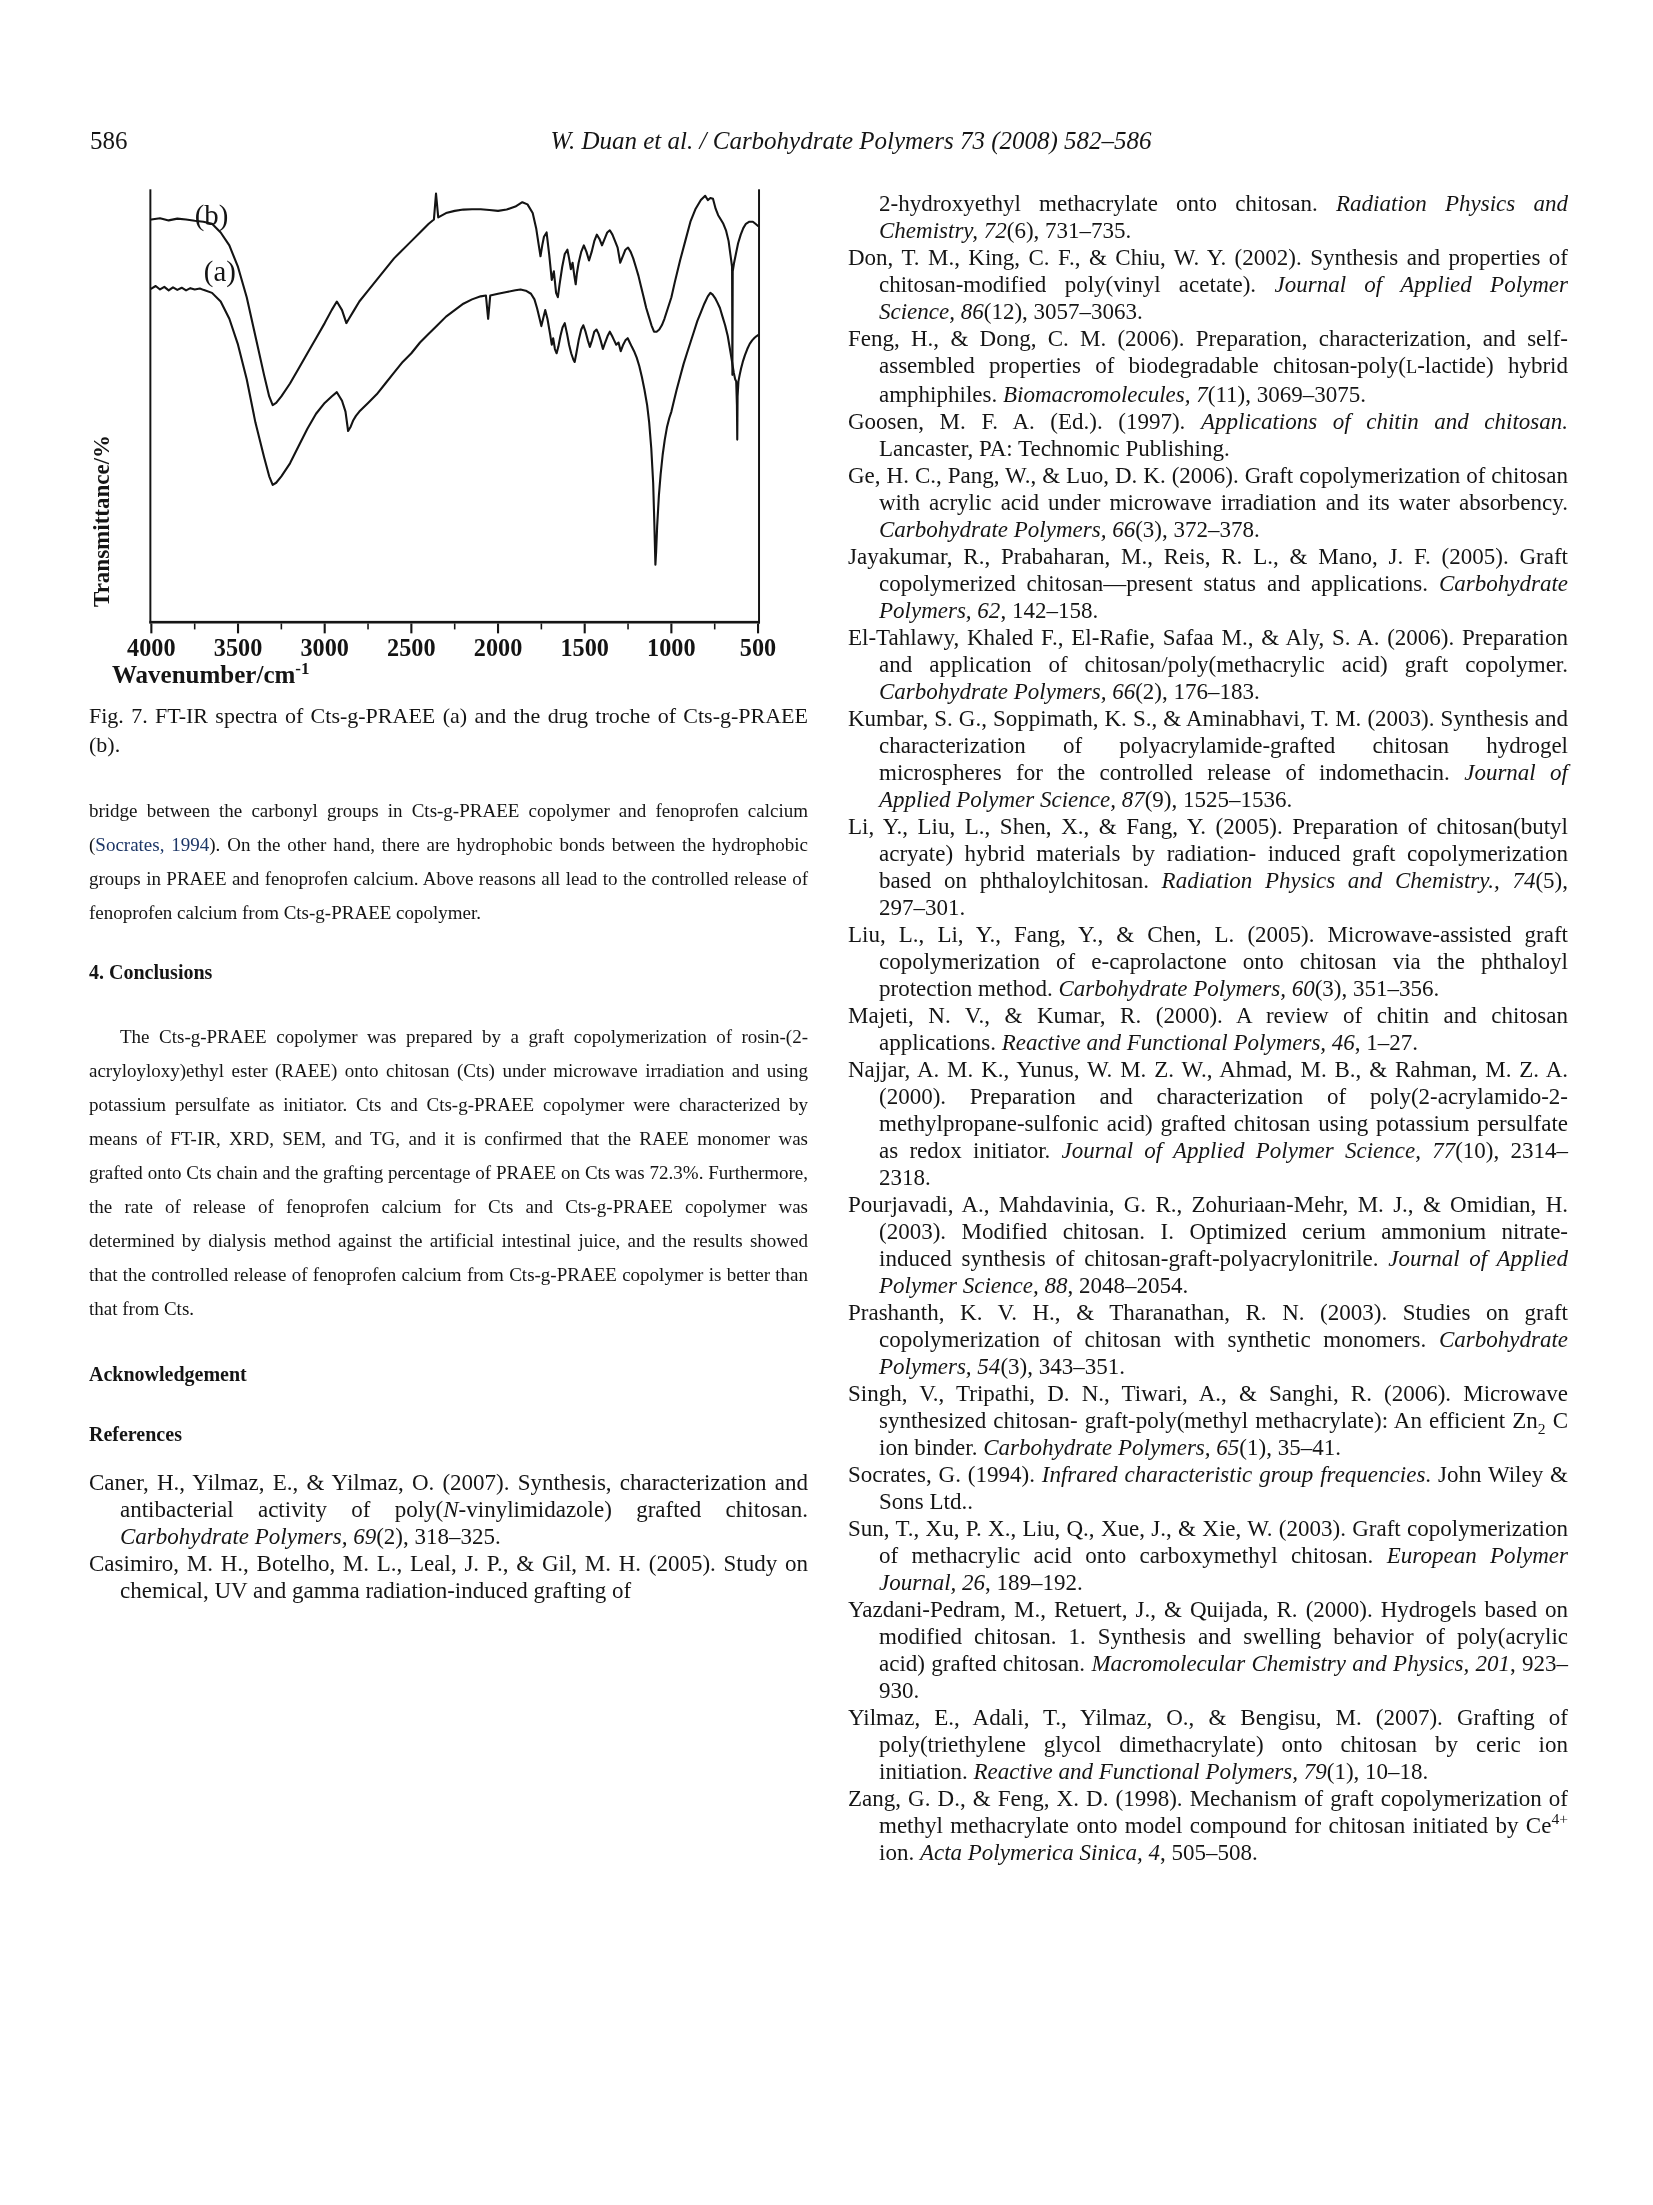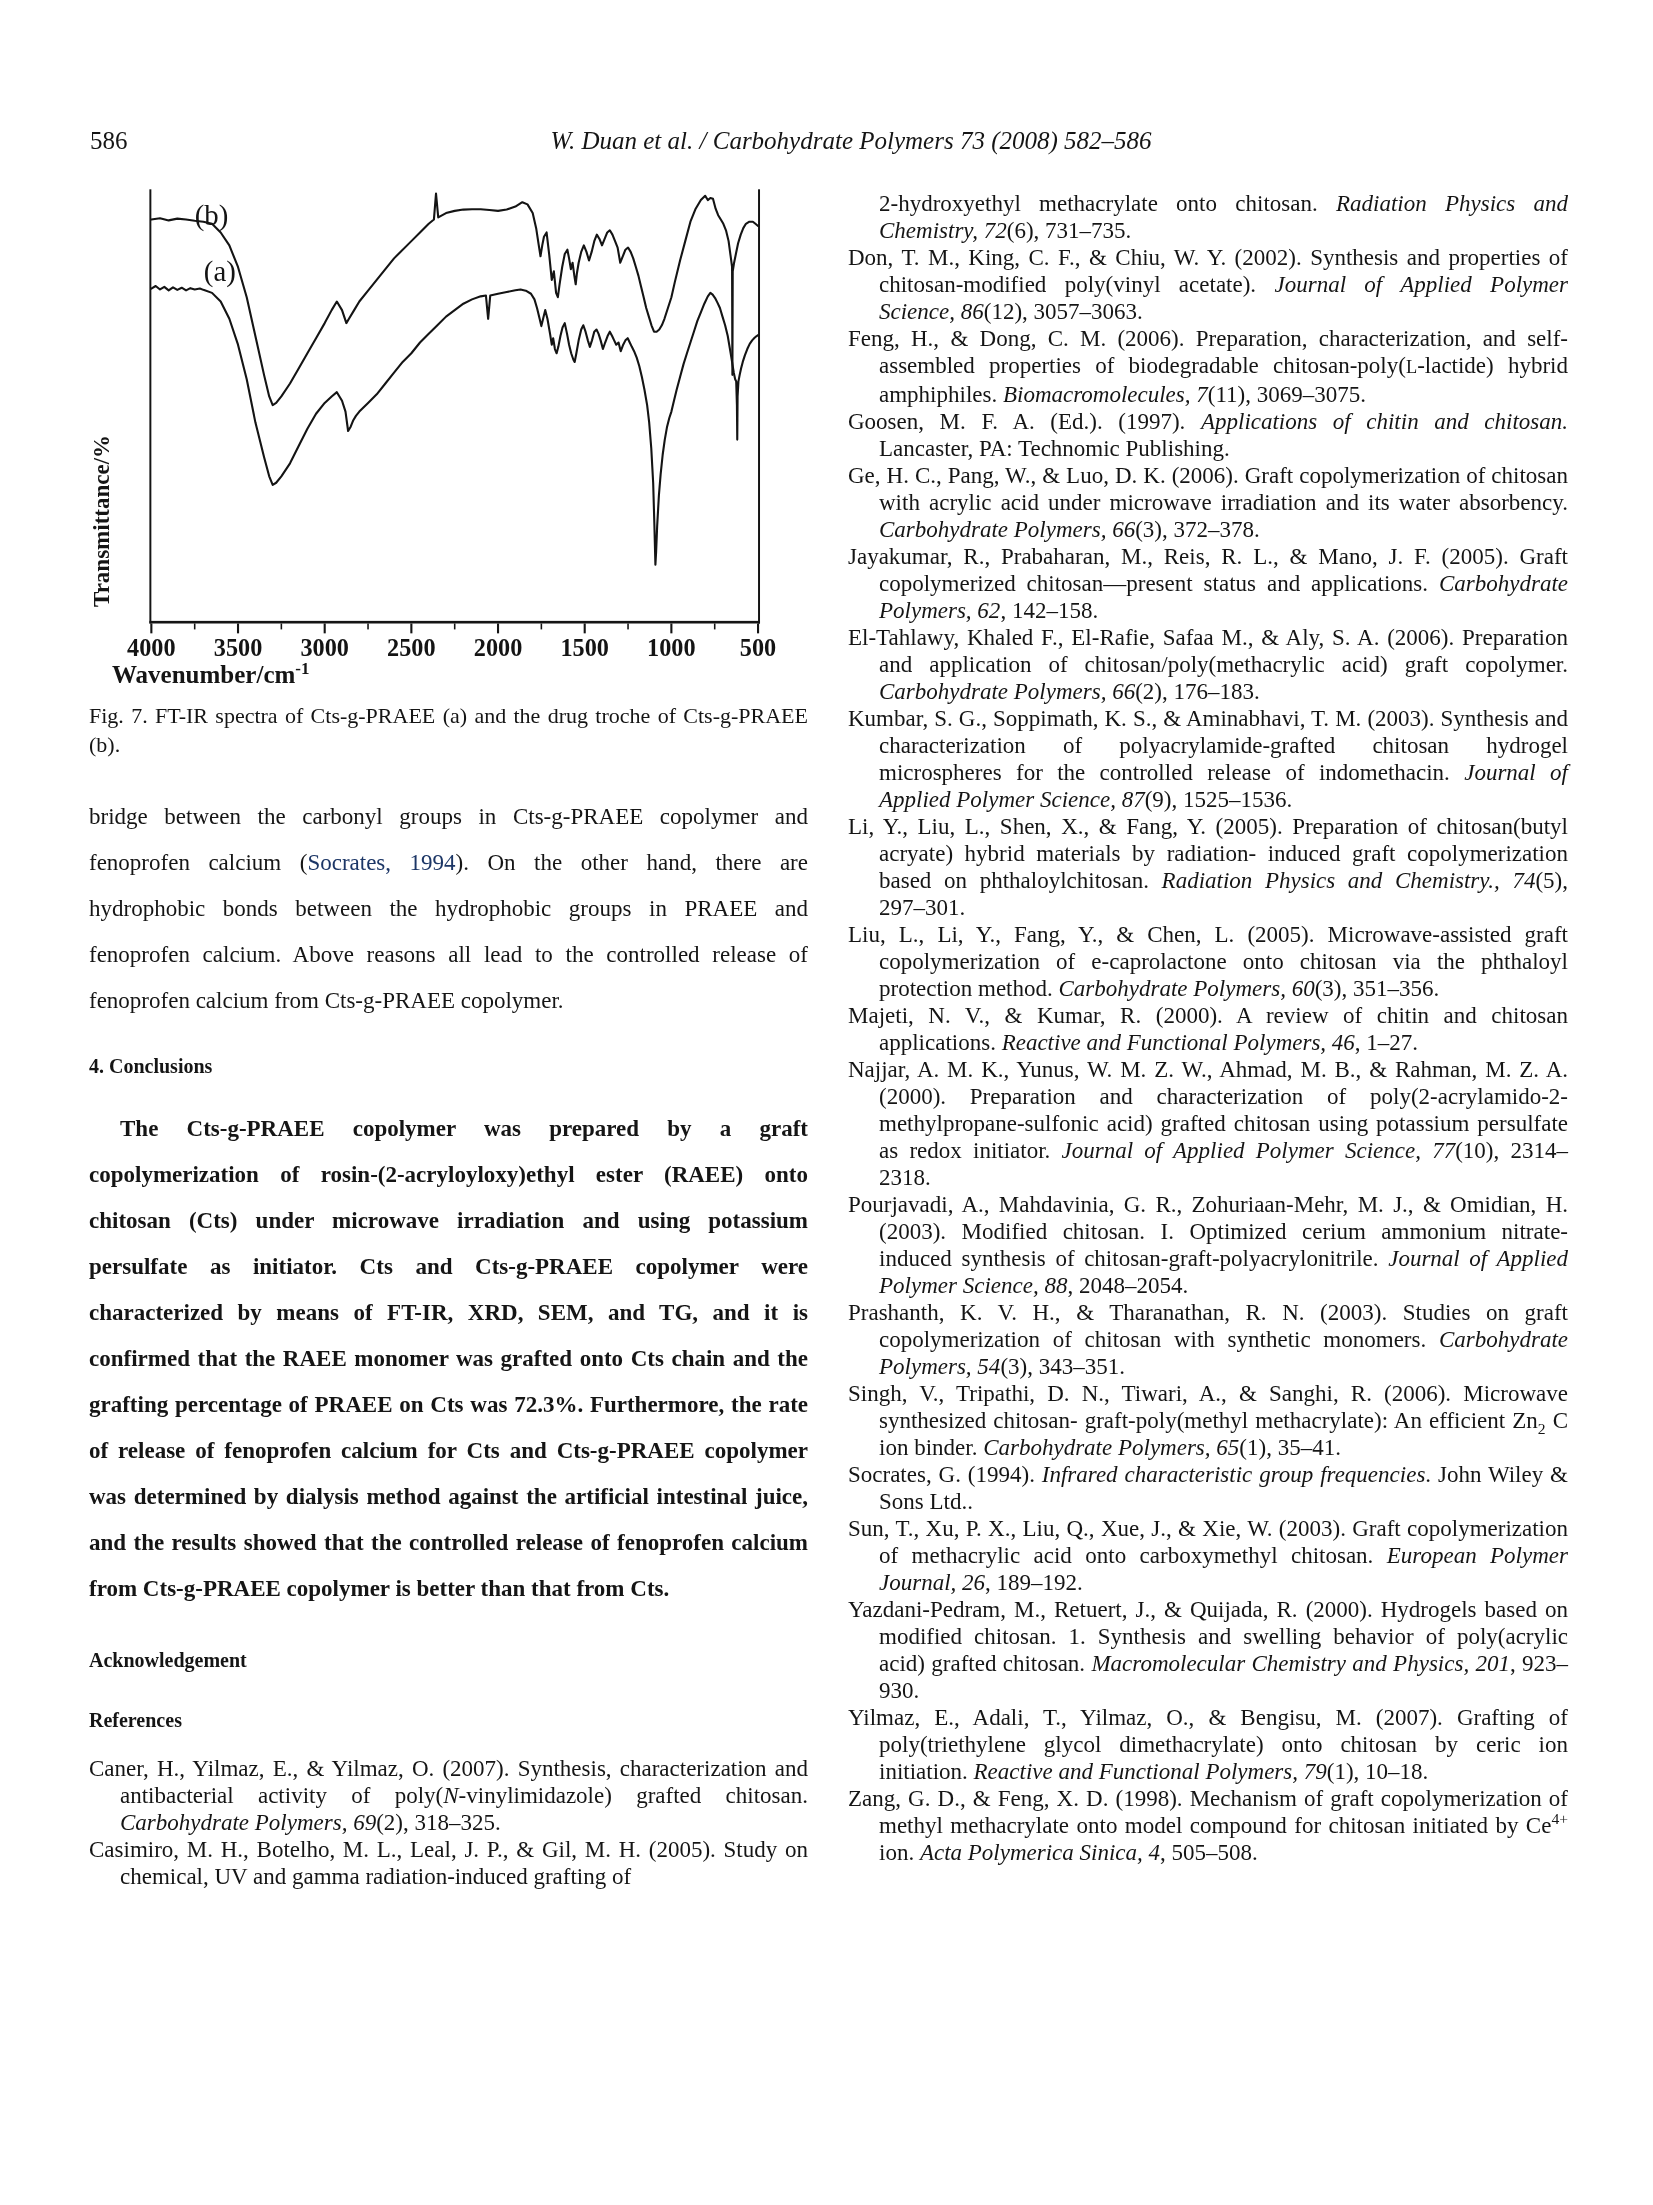--- a/index.html
+++ b/index.html
@@ -20,26 +20,26 @@
   .ylabel{position:absolute;left:0px;top:419px;transform:rotate(-90deg);transform-origin:0 0;
           font-weight:bold;font-size:23px;white-space:nowrap;}
   .xlabel{text-align:left;font-weight:bold;font-size:25px;margin-top:0;padding-right:20px;}
   .curve{fill:none;stroke:#141414;stroke-width:3.2;stroke-linejoin:round;stroke-linecap:round;}
   .axis{fill:#141414;}
   .ticktext{font:bold 37px "Liberation Serif",serif;text-anchor:middle;fill:#141414;}
   .plabel{font:44px "Liberation Serif",serif;fill:#141414;}
 
   .caption{font-size:22px;line-height:29px;text-align:justify;margin:12px 0 0 0;}
 
-  p.body{font-size:23px;line-height:46px;text-align:justify;margin:0;}
+  p.body{font-size:19px;line-height:34px;text-align:justify;margin:0;}
   #para1{margin-top:35px;}
   .indent{text-indent:31px;}
   h2{font-size:20px;margin:0;font-weight:bold;}
   #h-conclusions{margin-top:31px;}
-  #para-conclusions{margin-top:28px;font-weight:bold;}
+  #para-conclusions{margin-top:36px;}
   #h-ack{margin-top:37px;}
   #para-ack{margin-top:27px;}
   #h-refs{margin-top:37px;}
   .reflist{margin-top:23px;}
   .ref{font-size:23px;line-height:27px;text-align:justify;margin:0;padding-left:31px;text-indent:-31px;}
   .ref.cont{text-indent:0;}
   .it{font-style:italic;}
   .sup{vertical-align:super;font-size:0.68em;line-height:0;}
   .sub{vertical-align:sub;font-size:0.68em;line-height:0;}
   .sm{font-size:0.8em;}

